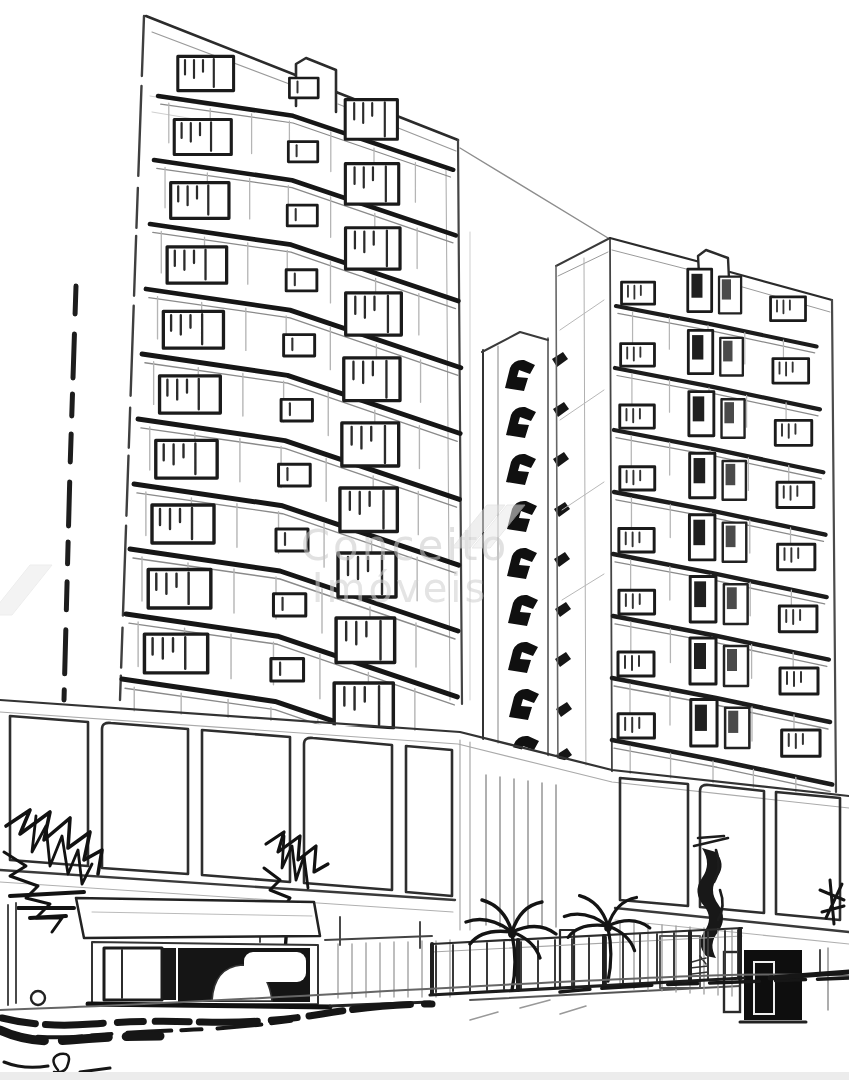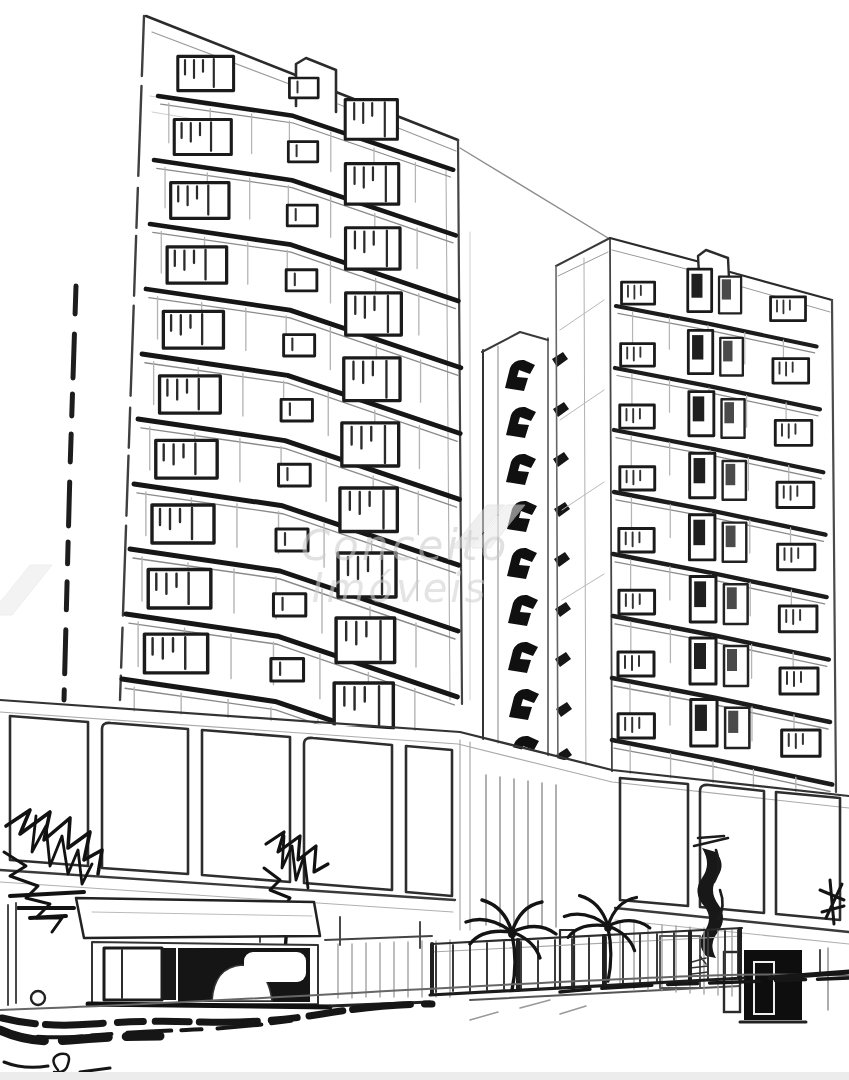--- a/index.html
+++ b/index.html
@@ -1,18 +1,18 @@
 <!DOCTYPE html>
 <html><head>
 <meta charset="utf-8">
 <style>
   html,body{margin:0;padding:0;background:#ffffff;}
   .stage{
     position:relative;width:849px;height:1080px;overflow:hidden;
-    background:#f9a8d4;font-family:"DejaVu Sans",sans-serif;font-style:italic;
+    background:#f9a8d4;font-family:"DejaVu Sans",sans-serif;
   }
   .stage svg{position:absolute;left:0;top:0;}
   .sketch{stroke-linecap:round;stroke-linejoin:round;fill:none;}
   .wm-text{font-family:"DejaVu Sans",sans-serif;letter-spacing:3px;}
 </style>
 </head>
 <body>
 
 <div class="stage">
 <svg width="849" height="1080" viewBox="0 0 849 1080">

